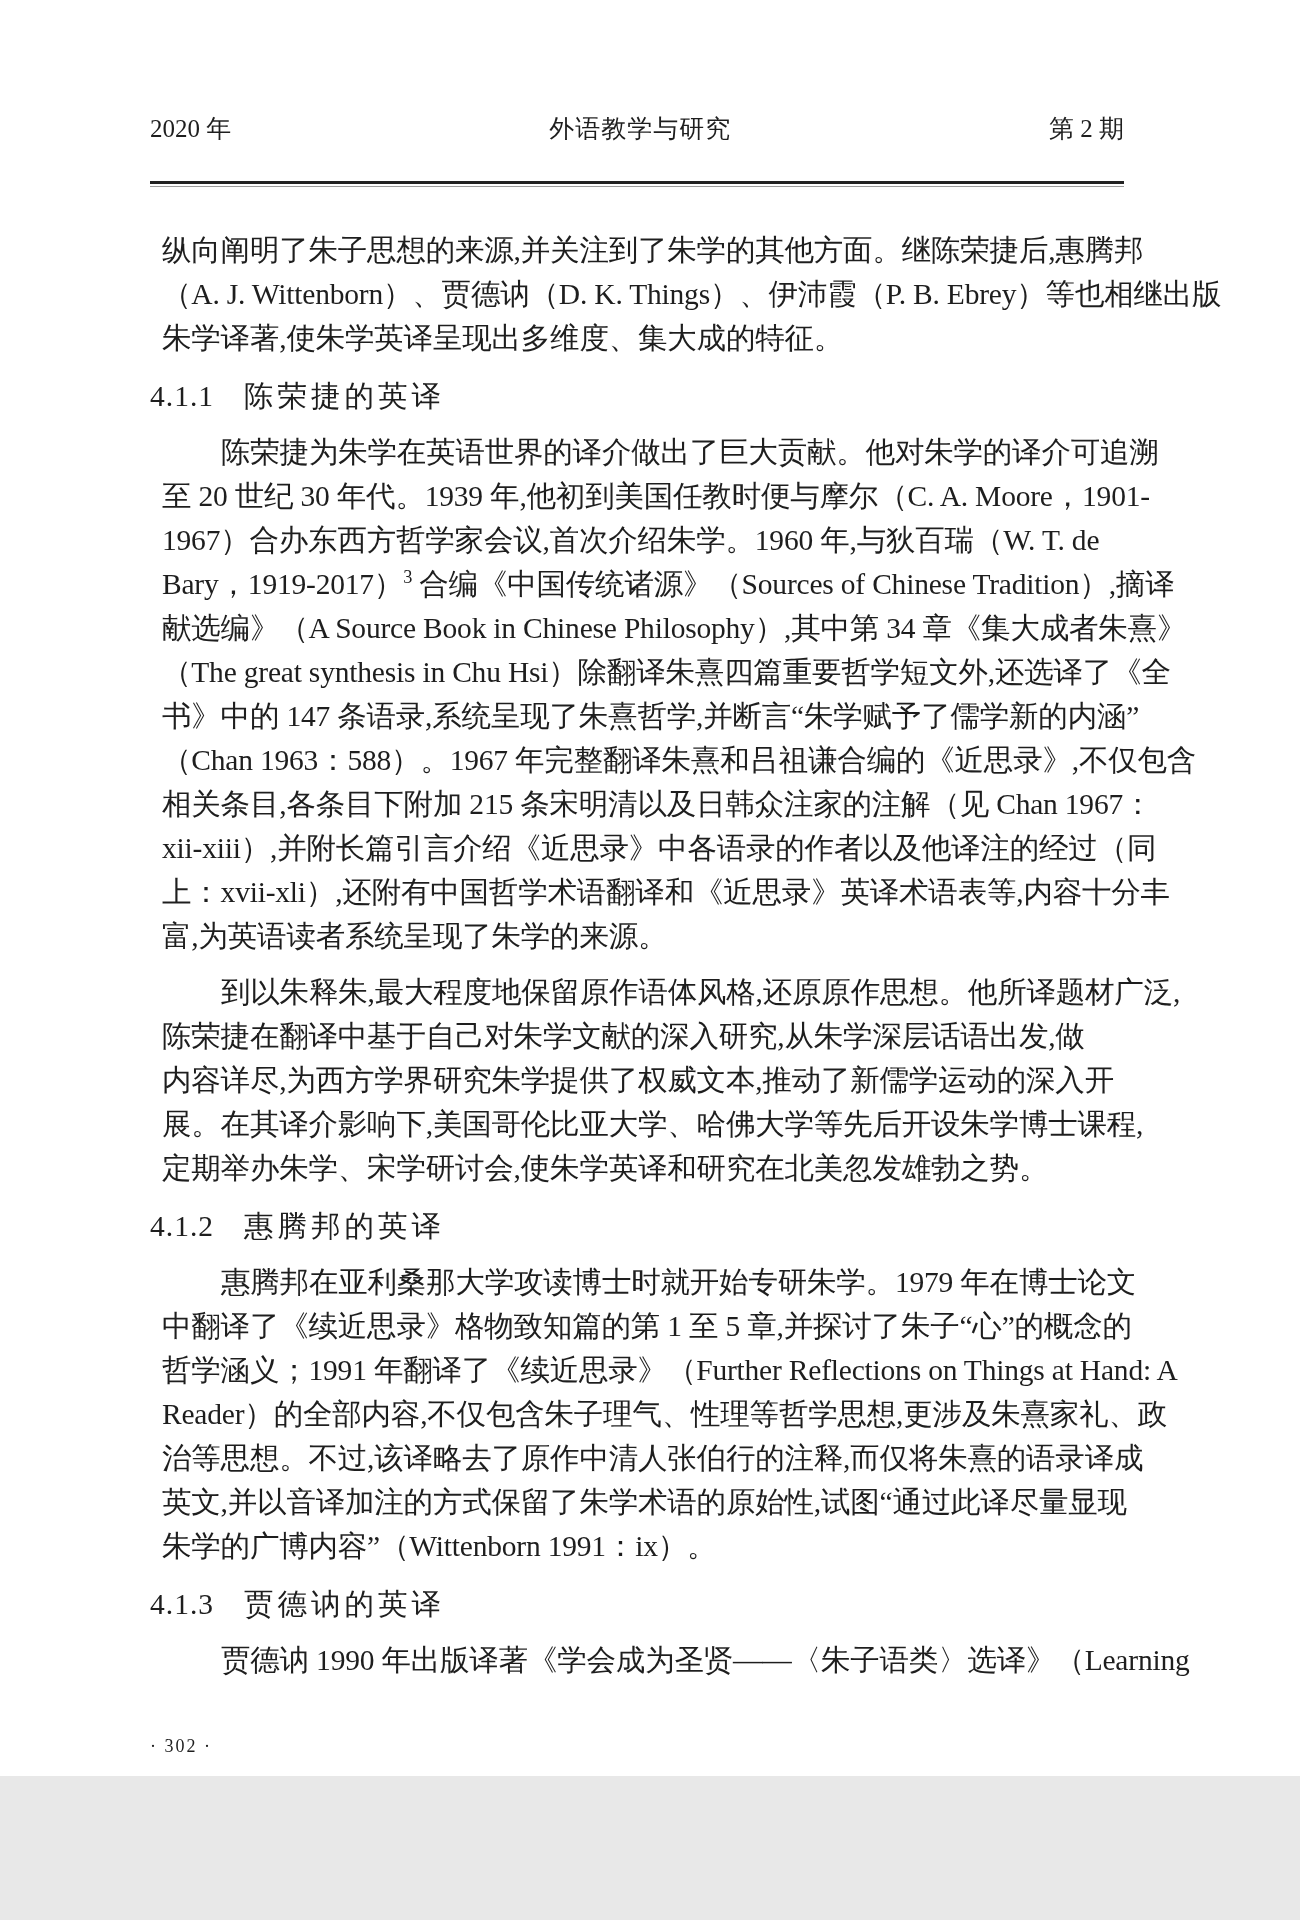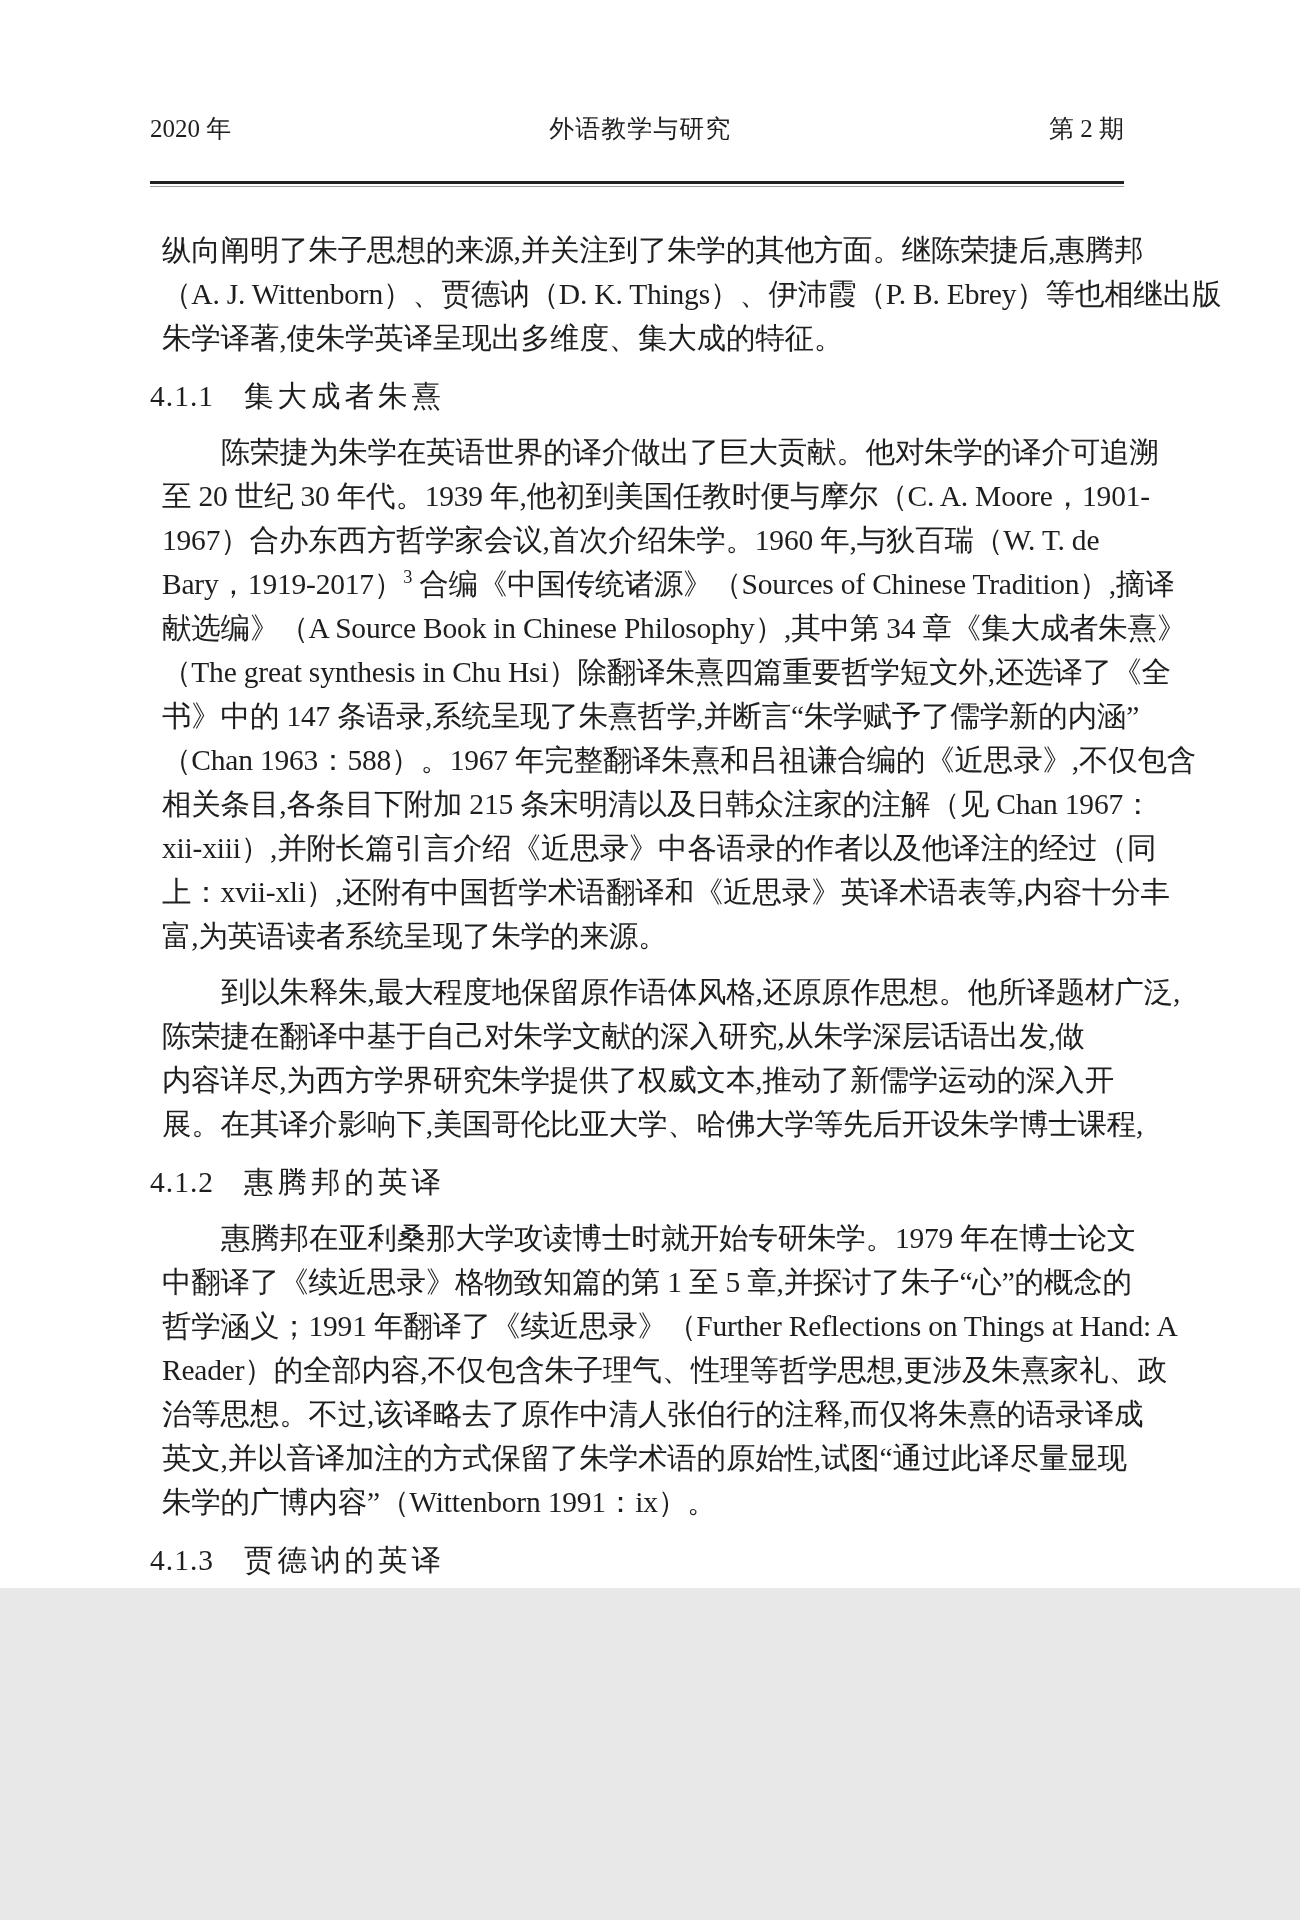--- a/index.html
+++ b/index.html
@@ -1,19 +1,19 @@
 <!DOCTYPE html>
 <html lang="zh"><head>
 <meta charset="utf-8">
 <style>
   html, body { margin: 0; padding: 0; background: #e8e8e8; }
   .page {
     position: relative;
     width: 1300px;
-    height: 1588px;
+    height: 1776px;
     margin: 0 auto;
     background: #ffffff;
     font-family: "Liberation Serif", "DejaVu Serif", serif;
     color: #1e1e1e;
     overflow: hidden;
   }
   .header-row {
     position: absolute;
     left: 150px;
     top: 112px;
@@ -70,40 +70,41 @@
   </div>
 
   <div class="rule"></div>
 
   <div class="content">
       <div class="para">
         <div class="line"><span>纵向阐明了朱子思想的来源,并关注到了朱学的其他方面。继陈荣捷后,惠腾邦</span></div>
         <div class="line"><span>（A. J. Wittenborn）、贾德讷（D. K. Things）、伊沛霞（P. B. Ebrey）等也相继出版</span></div>
         <div class="line"><span>朱学译著,使朱学英译呈现出多维度、集大成的特征。</span></div>
       </div>
-      <div class="heading"><span class="h-num">4.1.1</span><span class="h-title">集大成者朱熹</span></div>
+      <div class="heading"><span class="h-num">4.1.1</span><span class="h-title">陈荣捷的英译</span></div>
       <div class="para indent">
         <div class="line"><span>陈荣捷为朱学在英语世界的译介做出了巨大贡献。他对朱学的译介可追溯</span></div>
         <div class="line"><span>至 20 世纪 30 年代。1939 年,他初到美国任教时便与摩尔（C. A. Moore，1901-</span></div>
         <div class="line"><span>1967）合办东西方哲学家会议,首次介绍朱学。1960 年,与狄百瑞（W. T. de</span></div>
         <div class="line"><span>Bary，1919-2017）</span><sup>3</sup><span> 合编《中国传统诸源》（</span><span class="it">Sources of Chinese Tradition</span><span>）,摘译</span></div>
         <div class="line"><span>献选编》（</span><span class="it">A Source Book in Chinese Philosophy</span><span>）,其中第 34 章《集大成者朱熹》</span></div>
         <div class="line"><span>（The great synthesis in Chu Hsi）除翻译朱熹四篇重要哲学短文外,还选译了《全</span></div>
         <div class="line"><span>书》中的 147 条语录,系统呈现了朱熹哲学,并断言“朱学赋予了儒学新的内涵”</span></div>
         <div class="line"><span>（Chan 1963：588）。1967 年完整翻译朱熹和吕祖谦合编的《近思录》,不仅包含</span></div>
         <div class="line"><span>相关条目,各条目下附加 215 条宋明清以及日韩众注家的注解（见 Chan 1967：</span></div>
         <div class="line"><span>xii-xiii）,并附长篇引言介绍《近思录》中各语录的作者以及他译注的经过（同</span></div>
         <div class="line"><span>上：xvii-xli）,还附有中国哲学术语翻译和《近思录》英译术语表等,内容十分丰</span></div>
         <div class="line"><span>富,为英语读者系统呈现了朱学的来源。</span></div>
       </div>
       <div class="para indent">
         <div class="line"><span>到以朱释朱,最大程度地保留原作语体风格,还原原作思想。他所译题材广泛,</span></div>
         <div class="line"><span>陈荣捷在翻译中基于自己对朱学文献的深入研究,从朱学深层话语出发,做</span></div>
         <div class="line"><span>内容详尽,为西方学界研究朱学提供了权威文本,推动了新儒学运动的深入开</span></div>
         <div class="line"><span>展。在其译介影响下,美国哥伦比亚大学、哈佛大学等先后开设朱学博士课程,</span></div>
+        <div class="line"><span>定期举办朱学、宋学研讨会,使朱学英译和研究在北美忽发雄勃之势。</span></div>
       </div>
       <div class="heading"><span class="h-num">4.1.2</span><span class="h-title">惠腾邦的英译</span></div>
       <div class="para indent">
         <div class="line"><span>惠腾邦在亚利桑那大学攻读博士时就开始专研朱学。1979 年在博士论文</span></div>
         <div class="line"><span>中翻译了《续近思录》格物致知篇的第 1 至 5 章,并探讨了朱子“心”的概念的</span></div>
         <div class="line"><span>哲学涵义；1991 年翻译了《续近思录》（</span><span class="it">Further Reflections on Things at Hand: A</span></div>
         <div class="line"><span class="it">Reader</span><span>）的全部内容,不仅包含朱子理气、性理等哲学思想,更涉及朱熹家礼、政</span></div>
         <div class="line"><span>治等思想。不过,该译略去了原作中清人张伯行的注释,而仅将朱熹的语录译成</span></div>
         <div class="line"><span>英文,并以音译加注的方式保留了朱学术语的原始性,试图“通过此译尽量显现</span></div>
         <div class="line"><span>朱学的广博内容”（Wittenborn 1991：ix）。</span></div>

